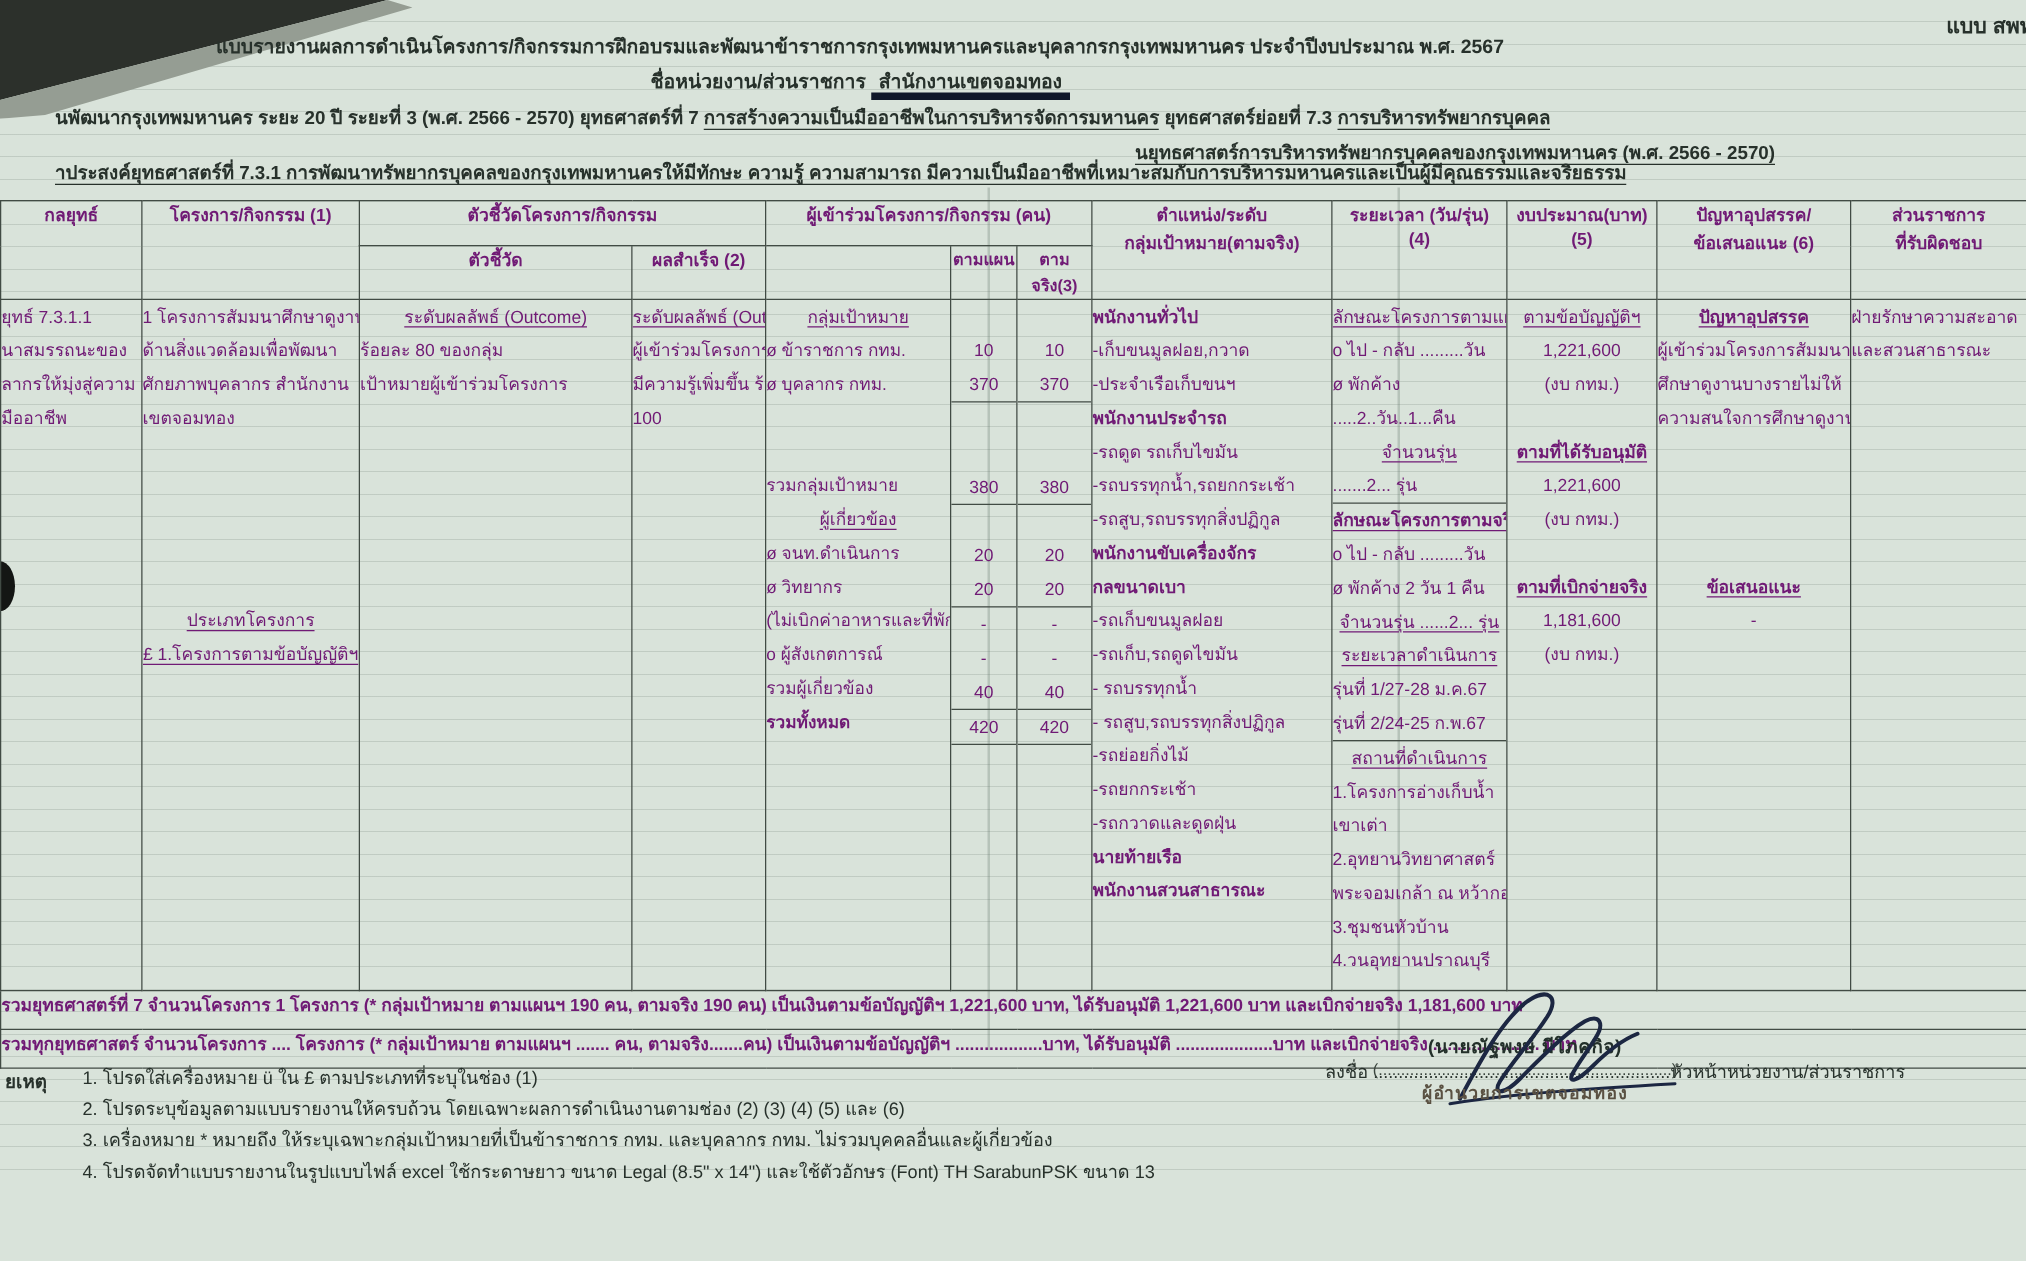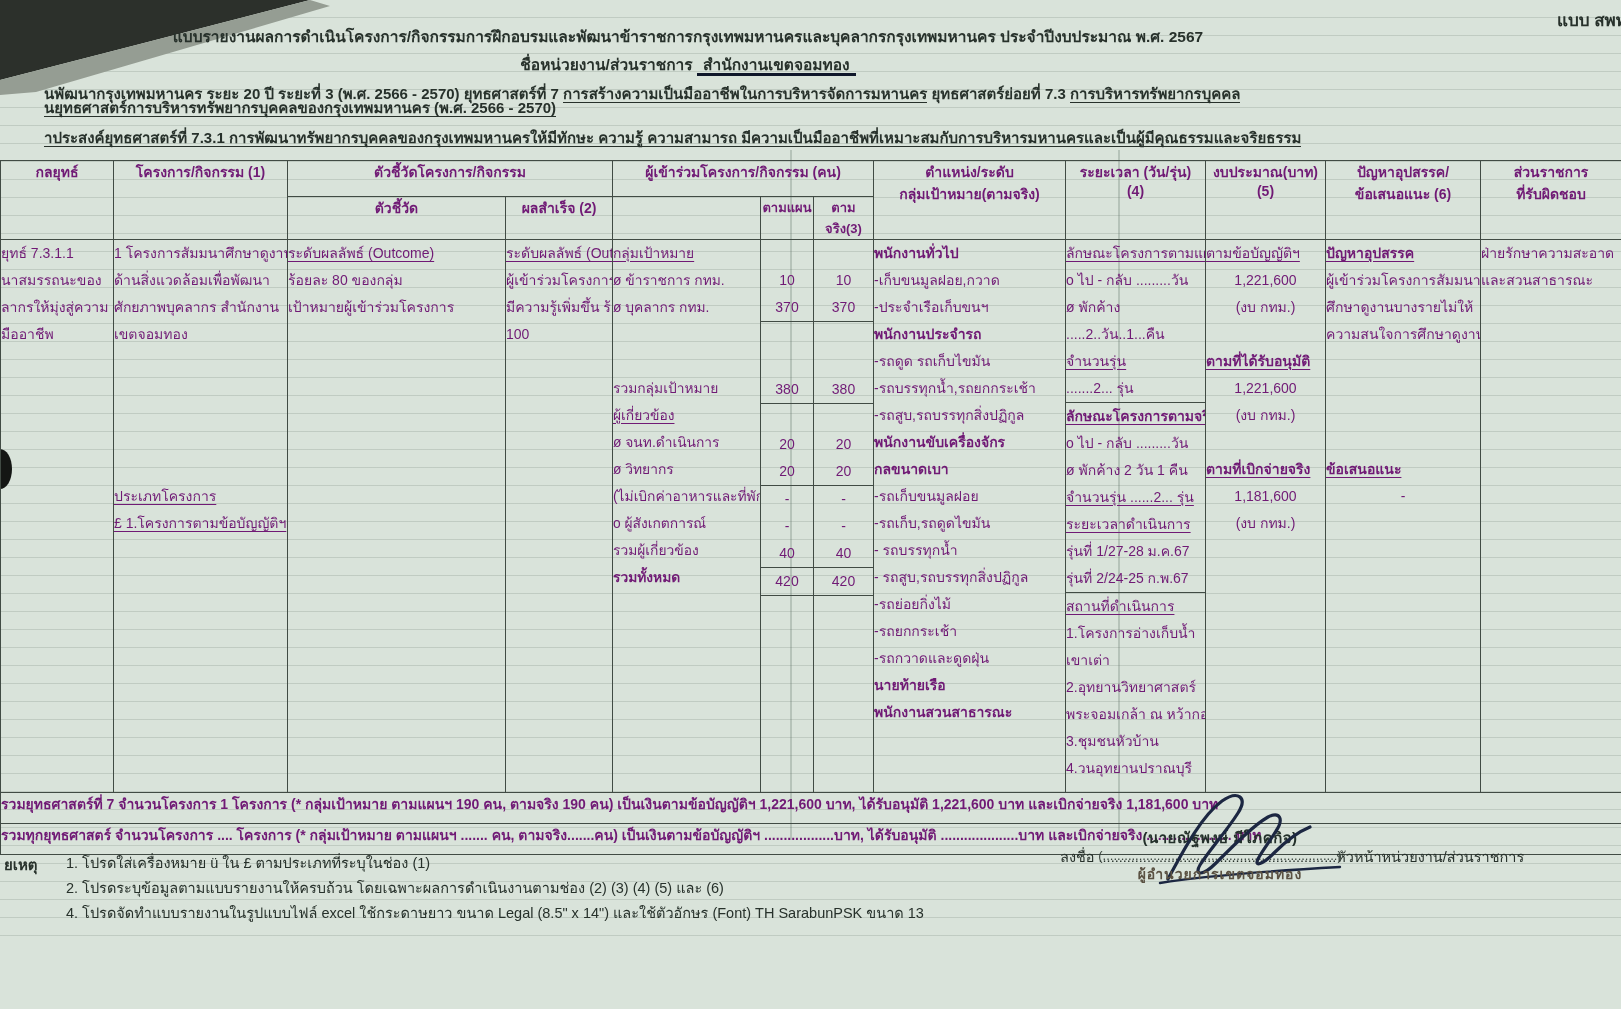--- a/index.html
+++ b/index.html
@@ -19,39 +19,39 @@
   .corner-dark{position:absolute;left:0;top:0;width:340px;height:105px;background:#2c302b;
     clip-path:polygon(0 0,310px 0,140px 44px,0 80px);}
   .corner-grey{position:absolute;left:0;top:0;width:360px;height:110px;background:#959d93;
     clip-path:polygon(310px 0,330px 6px,36px 92px,0 95px,0 80px,140px 44px);}
   .holepunch{position:absolute;left:-12px;top:449px;width:24px;height:40px;background:#141614;border-radius:50%;}
 
   .hdr{position:absolute;left:0;width:1376px;}
   .form-code{position:absolute;top:6px;right:-6px;font-size:17px;font-weight:bold;}
   .title-line{top:24px;text-align:center;font-size:15.5px;font-weight:bold;}
   .agency-line{top:52px;text-align:center;font-size:15.5px;font-weight:bold;}
-  .agency-line .u{border-bottom:3px solid #0f172a;padding:0 6px;}
+  .agency-line .u{border-bottom:6px solid #0f172a;padding:0 6px;}
   .plan-line{font-size:15px;font-weight:bold;white-space:nowrap;padding-left:44px;}
-  .pl3{top:82px;} .pl4{top:96px;} .pl5{top:126px;}
+  .pl3{top:82px;} .pl4{top:110px;text-align:right;} .pl5{top:126px;}
   .plan-line span{white-space:nowrap;}
   .plan-line .u{border-bottom:1.2px solid #27312b;}
 
   table.main{
     position:absolute;left:0px;top:160px;width:1621px;
     border-collapse:collapse;table-layout:fixed;
   }
   table.main td,table.main th{
     border:1.6px solid #414b44;vertical-align:top;padding:0;overflow:hidden;
     font-size:14px;color:#701a75;
   }
   th.h{font-size:14.5px;font-weight:bold;text-align:center;vertical-align:middle;padding:1px 0;}
   .hsub{font-size:14px;}
   td.bodycell{height:552px;padding:2px 3px 0 5px;}
   .ln{line-height:27px;height:27px;white-space:nowrap;font-size:14px;}
-  .ln.u{text-decoration:underline;text-underline-offset:3px;}
+  .ln.u{text-decoration:underline;text-underline-offset:3px;text-align:center;}
   .ln.b{font-weight:bold;}
   .ln.r{text-align:left;padding-right:4px;}
   .ln.c{text-align:center;}
   .ln.bb{border-bottom:1.6px solid #414b44;}
   .numcol .ln{text-align:center;}
   .lbl-col .ln{font-size:13.8px;}
   td.summary{height:30px;vertical-align:middle;font-weight:bold;font-size:15px;padding-left:88px;white-space:nowrap;}
   td.summary2{border-bottom:3px solid #39423c;}
 
   .notes{position:absolute;left:4px;top:851px;width:1050px;}
@@ -290,20 +290,21 @@
     <td class="summary summary2" colspan="12">รวมทุกยุทธศาสตร์  จำนวนโครงการ  ....  โครงการ  (* กลุ่มเป้าหมาย ตามแผนฯ .......  คน,  ตามจริง.......คน)  เป็นเงินตามข้อบัญญัติฯ ..................บาท, ได้รับอนุมัติ ....................บาท และเบิกจ่ายจริง ...................... บาท</td>
   </tr>
 </tbody>
   </table>
 
 <div class="notes">
   <div class="notes-label">ยเหตุ</div>
   <div class="notes-list">
       <div class="note-ln">1.  โปรดใส่เครื่องหมาย  ü ใน  £  ตามประเภทที่ระบุในช่อง (1)</div>
       <div class="note-ln">2.  โปรดระบุข้อมูลตามแบบรายงานให้ครบถ้วน โดยเฉพาะผลการดำเนินงานตามช่อง (2) (3) (4)  (5) และ (6)</div>
+      <div class="note-ln">3.  เครื่องหมาย  *  หมายถึง  ให้ระบุเฉพาะกลุ่มเป้าหมายที่เป็นข้าราชการ กทม. และบุคลากร กทม.  ไม่รวมบุคคลอื่นและผู้เกี่ยวข้อง</div>
       <div class="note-ln">4.  โปรดจัดทำแบบรายงานในรูปแบบไฟล์ excel ใช้กระดาษยาว ขนาด Legal (8.5" x 14") และใช้ตัวอักษร (Font) TH SarabunPSK ขนาด 13</div>
     </div>
 </div>
 
 <div class="sigblock">
   <svg class="sig-svg" width="200" height="100" viewBox="0 0 200 100">
     <path d="M18 92 C30 70 50 30 72 14 C88 3 98 10 88 26 C76 45 60 62 50 78 C44 88 52 90 66 76 C84 58 104 38 118 30 C130 24 134 32 126 44 C120 54 112 64 108 72 C104 80 112 78 124 66 C136 54 150 44 160 40" fill="none" stroke="#1c2742" stroke-width="3.2" stroke-linecap="round"></path>
     <path d="M10 96 C60 88 120 84 190 80" fill="none" stroke="#1c2742" stroke-width="2.4" stroke-linecap="round"></path>
   </svg>
   <div class="sig-line1">ลงชื่อ ...........................................................หัวหน้าหน่วยงาน/ส่วนราชการ</div>

